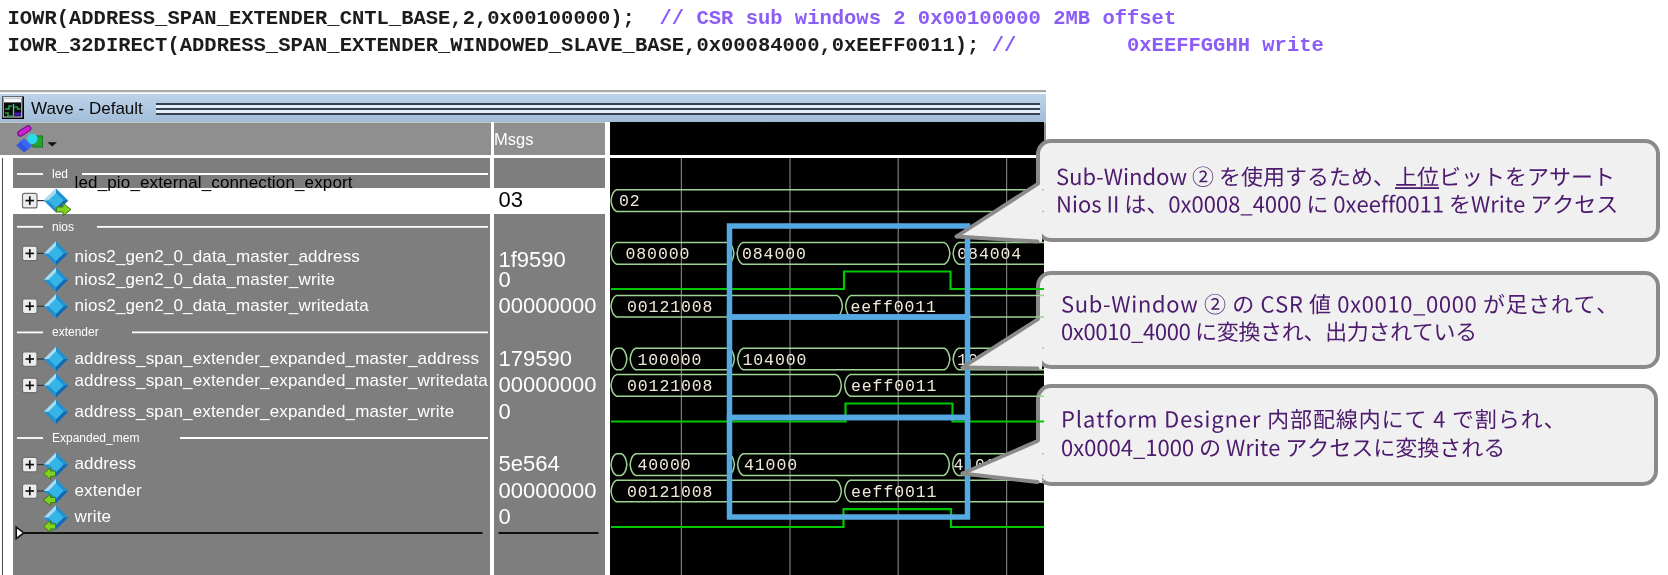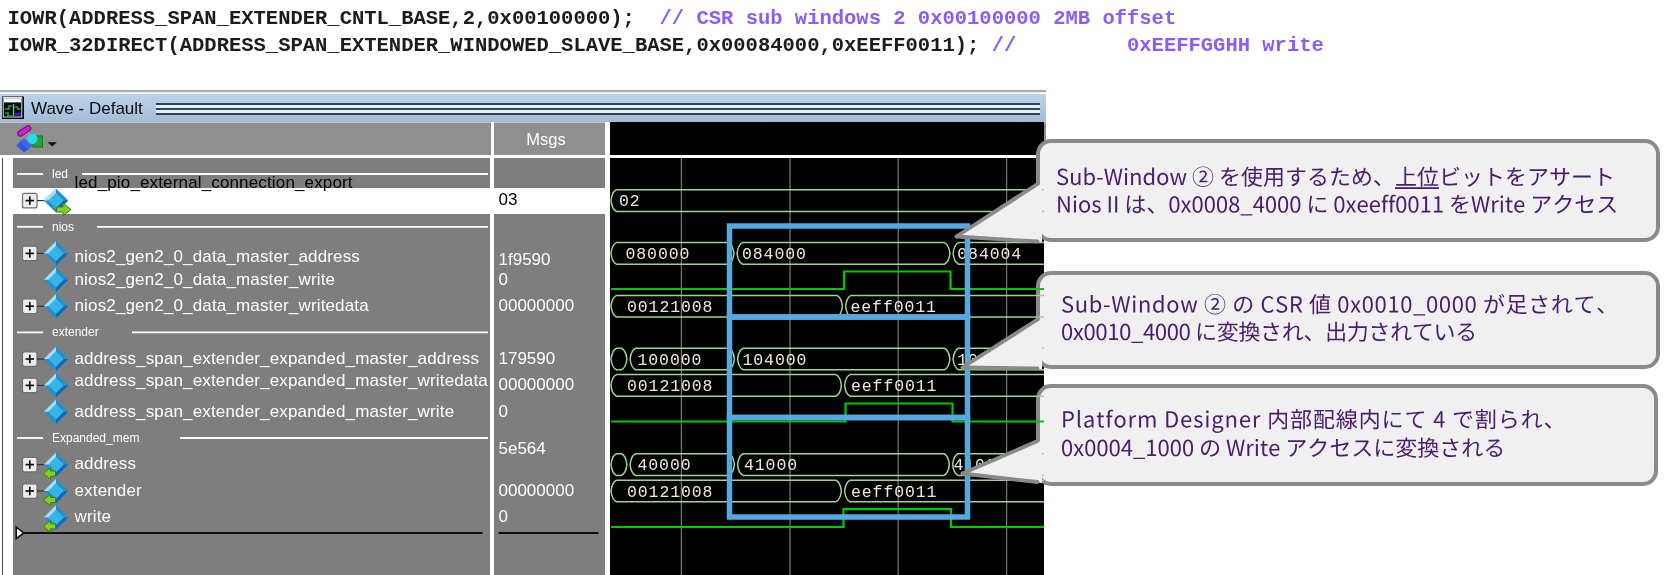--- a/index.html
+++ b/index.html
@@ -6,31 +6,31 @@
 #code .c{color:#8b5cf6}
 #titlebar{position:absolute;left:0;top:93.5px;width:1046px;height:28px;background:linear-gradient(#bdd3e9,#a2bcd8)}
 #frame1{position:absolute;left:0;top:89.6px;width:1046px;height:2px;background:#a8a8a8}
 #frame2{position:absolute;left:0;top:91.6px;width:1046px;height:1.9px;background:#ececec}
 #tgrip{position:absolute;left:156px;top:102.6px;width:884px;height:12.4px;background:repeating-linear-gradient(180deg,#37414d 0 1.9px,#e2eefa 1.9px 4.9px)}
 #ttext{position:absolute;left:31px;top:98.5px;font-size:17px;color:#0a0a0a}
 #toolbar{position:absolute;left:0;top:121.5px;width:1046px;height:33.4px;background:#8f8f8f;border-top:1.5px solid #c6c6c6}
 #hdr-sep1{position:absolute;left:490.5px;top:121.5px;width:3.8px;height:453.5px;background:#fff}
 #hdr-sep2{position:absolute;left:605px;top:121.5px;width:4.5px;height:453.5px;background:#fff}
 #waveblack{position:absolute;left:609.5px;top:121.5px;width:434.5px;height:453.5px;background:#010101}
-#msgs{position:absolute;left:494px;top:130px;width:104px;text-align:center;font-size:16.5px;color:#fff}
+#msgs{position:absolute;left:494px;top:130px;width:104px;text-align:left;font-size:16.5px;color:#fff}
 #hline{position:absolute;left:0;top:154.8px;width:1044px;height:3.4px;background:#fff}
 #leftstrip{position:absolute;left:0;top:158.2px;width:13.4px;height:416.8px;background:#fff}
 #leftline{position:absolute;left:2.4px;top:158.2px;width:1px;height:416.8px;background:#4a4a4a}
 #names{position:absolute;left:13.4px;top:158.2px;width:477.1px;height:416.8px;background:#7e7e7e}
 #values{position:absolute;left:494.3px;top:158.2px;width:110.7px;height:416.8px;background:#7e7e7e}
 #selrow{position:absolute;left:13.4px;top:188.2px;width:591.6px;height:26.2px;background:#fff}
 .nm{position:absolute;left:74.5px;height:26.4px;line-height:26.4px;font-size:17px;letter-spacing:.15px;color:#fff;white-space:nowrap}
 .nm.sel{color:#000}
 .gp{position:absolute;left:52px;height:26.4px;line-height:26.4px;font-size:12px;color:#fff}
-.vl{position:absolute;left:498.5px;height:26.4px;line-height:26.4px;font-size:17px;color:#fff;white-space:nowrap}
+.vl{position:absolute;left:498.5px;height:26.4px;line-height:26.4px;font-size:22px;color:#fff;white-space:nowrap}
 .vl.sel{color:#000}
 .callout{position:absolute;background:#f1f0f1;border:4px solid #8a8a8a;border-radius:15px}
 svg text.wv{font-family:"Liberation Mono",monospace;font-size:16.5px;letter-spacing:.9px;fill:#efe9d8}
 #ovl{position:absolute;left:0;top:0}
 </style></head><body>
 <div id="code">IOWR(ADDRESS_SPAN_EXTENDER_CNTL_BASE,2,0x00100000);  <span class="c">// CSR sub windows 2 0x00100000 2MB offset</span>
 IOWR_32DIRECT(ADDRESS_SPAN_EXTENDER_WINDOWED_SLAVE_BASE,0x00084000,0xEEFF0011); <span class="c">//         0xEEFFGGHH write</span></div>
 <div id="titlebar"></div>
 <div id="frame1"></div>
 <div id="frame2"></div>
@@ -63,21 +63,21 @@
     <div class="nm " style="top:504.2px">write</div>
   </div>
 <div id="valtexts" style="position:absolute;left:0;top:0">
     <div class="vl sel" style="top:187.4px">03</div>
     <div class="vl " style="top:247px">1f9590</div>
     <div class="vl " style="top:266.6px">0</div>
     <div class="vl " style="top:293.0px">00000000</div>
     <div class="vl " style="top:345.8px">179590</div>
     <div class="vl " style="top:372.2px">00000000</div>
     <div class="vl " style="top:398.6px">0</div>
-    <div class="vl " style="top:436px">5e564</div>
+    <div class="vl " style="top:451px">5e564</div>
     <div class="vl " style="top:477.8px">00000000</div>
     <div class="vl " style="top:504.2px">0</div>
   </div>
 <div id="hline"></div>
 <div class="callout" style="left:1036px;top:139px;width:624px;height:103px"></div>
 <div class="callout" style="left:1036px;top:270.5px;width:624px;height:98.5px"></div>
 <div class="callout" style="left:1036px;top:383.5px;width:622px;height:102px"></div>
 <svg id="ovl" width="1668" height="575" viewBox="0 0 1668 575">
 <line x1="681.4" y1="158" x2="681.4" y2="575" stroke="#7a7a7a" stroke-width="1.2"></line>
 <line x1="790.0" y1="158" x2="790.0" y2="575" stroke="#7a7a7a" stroke-width="1.2"></line>

